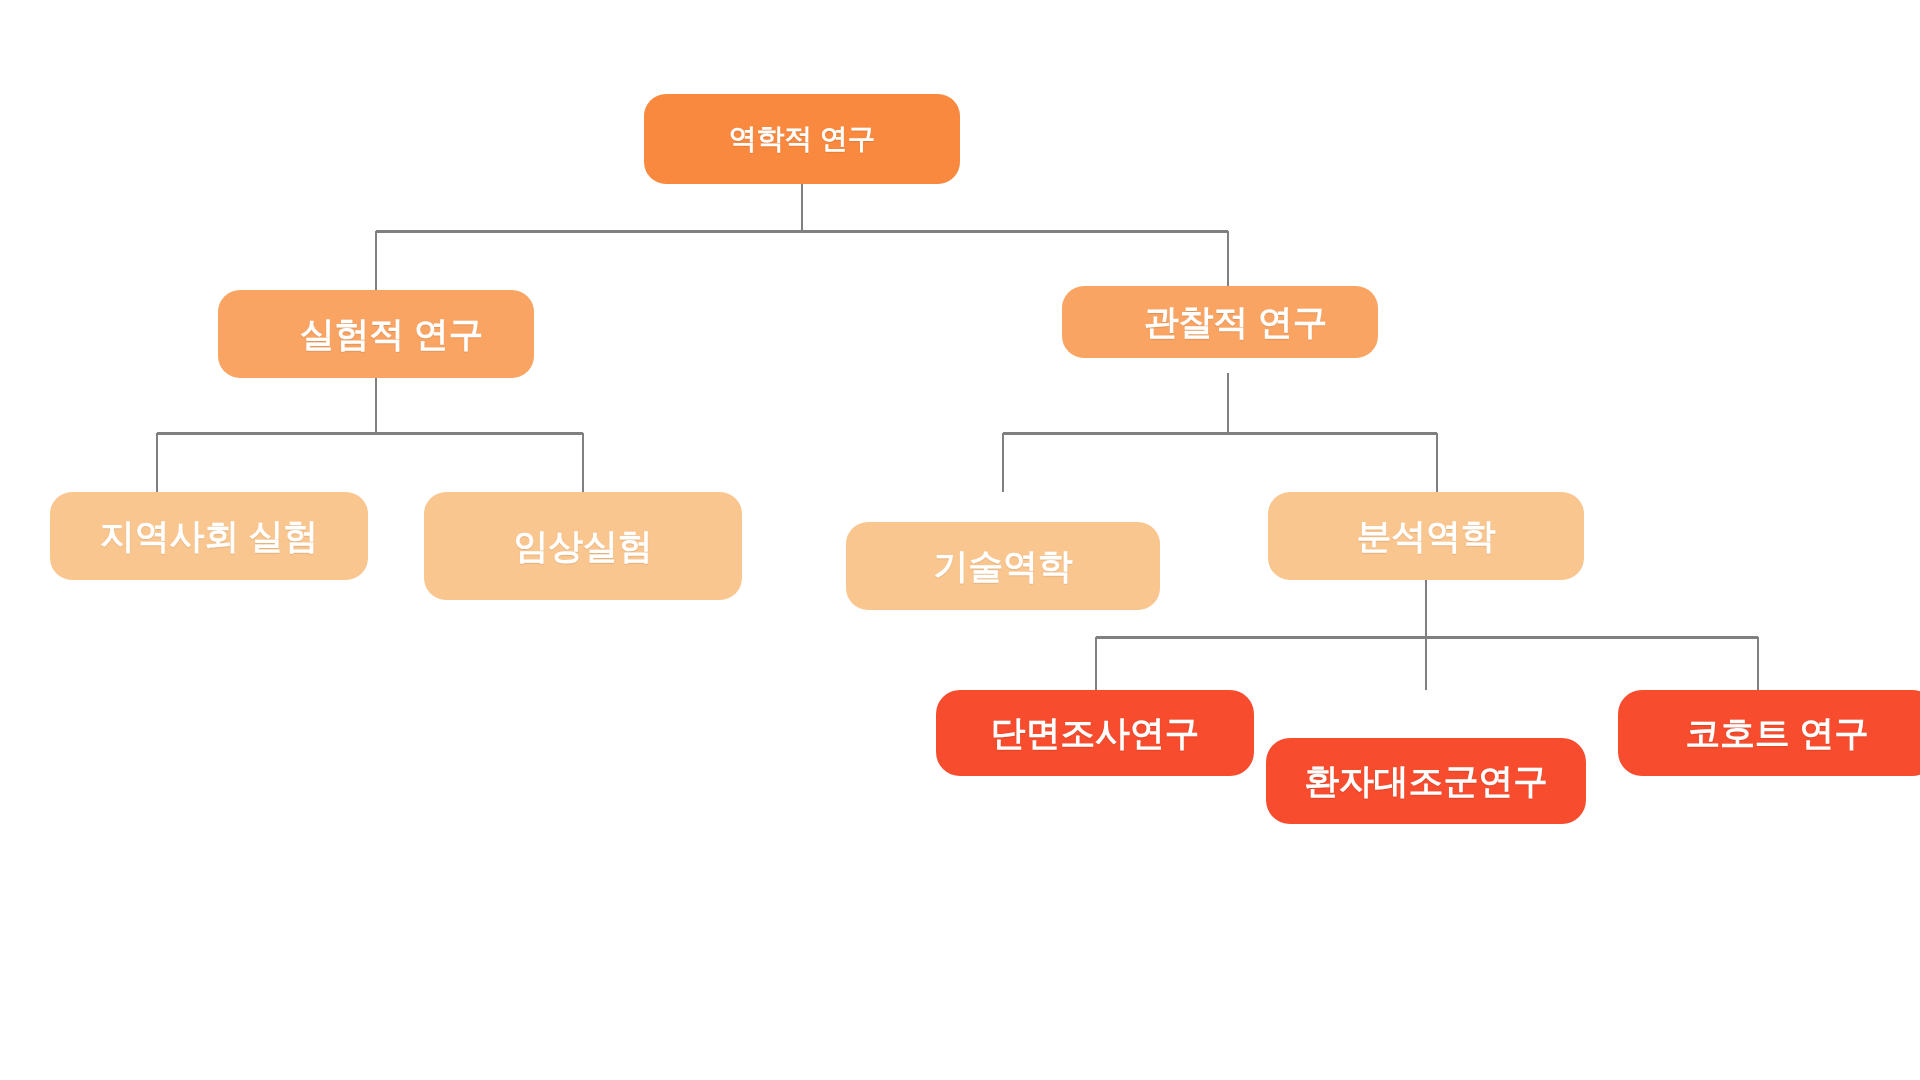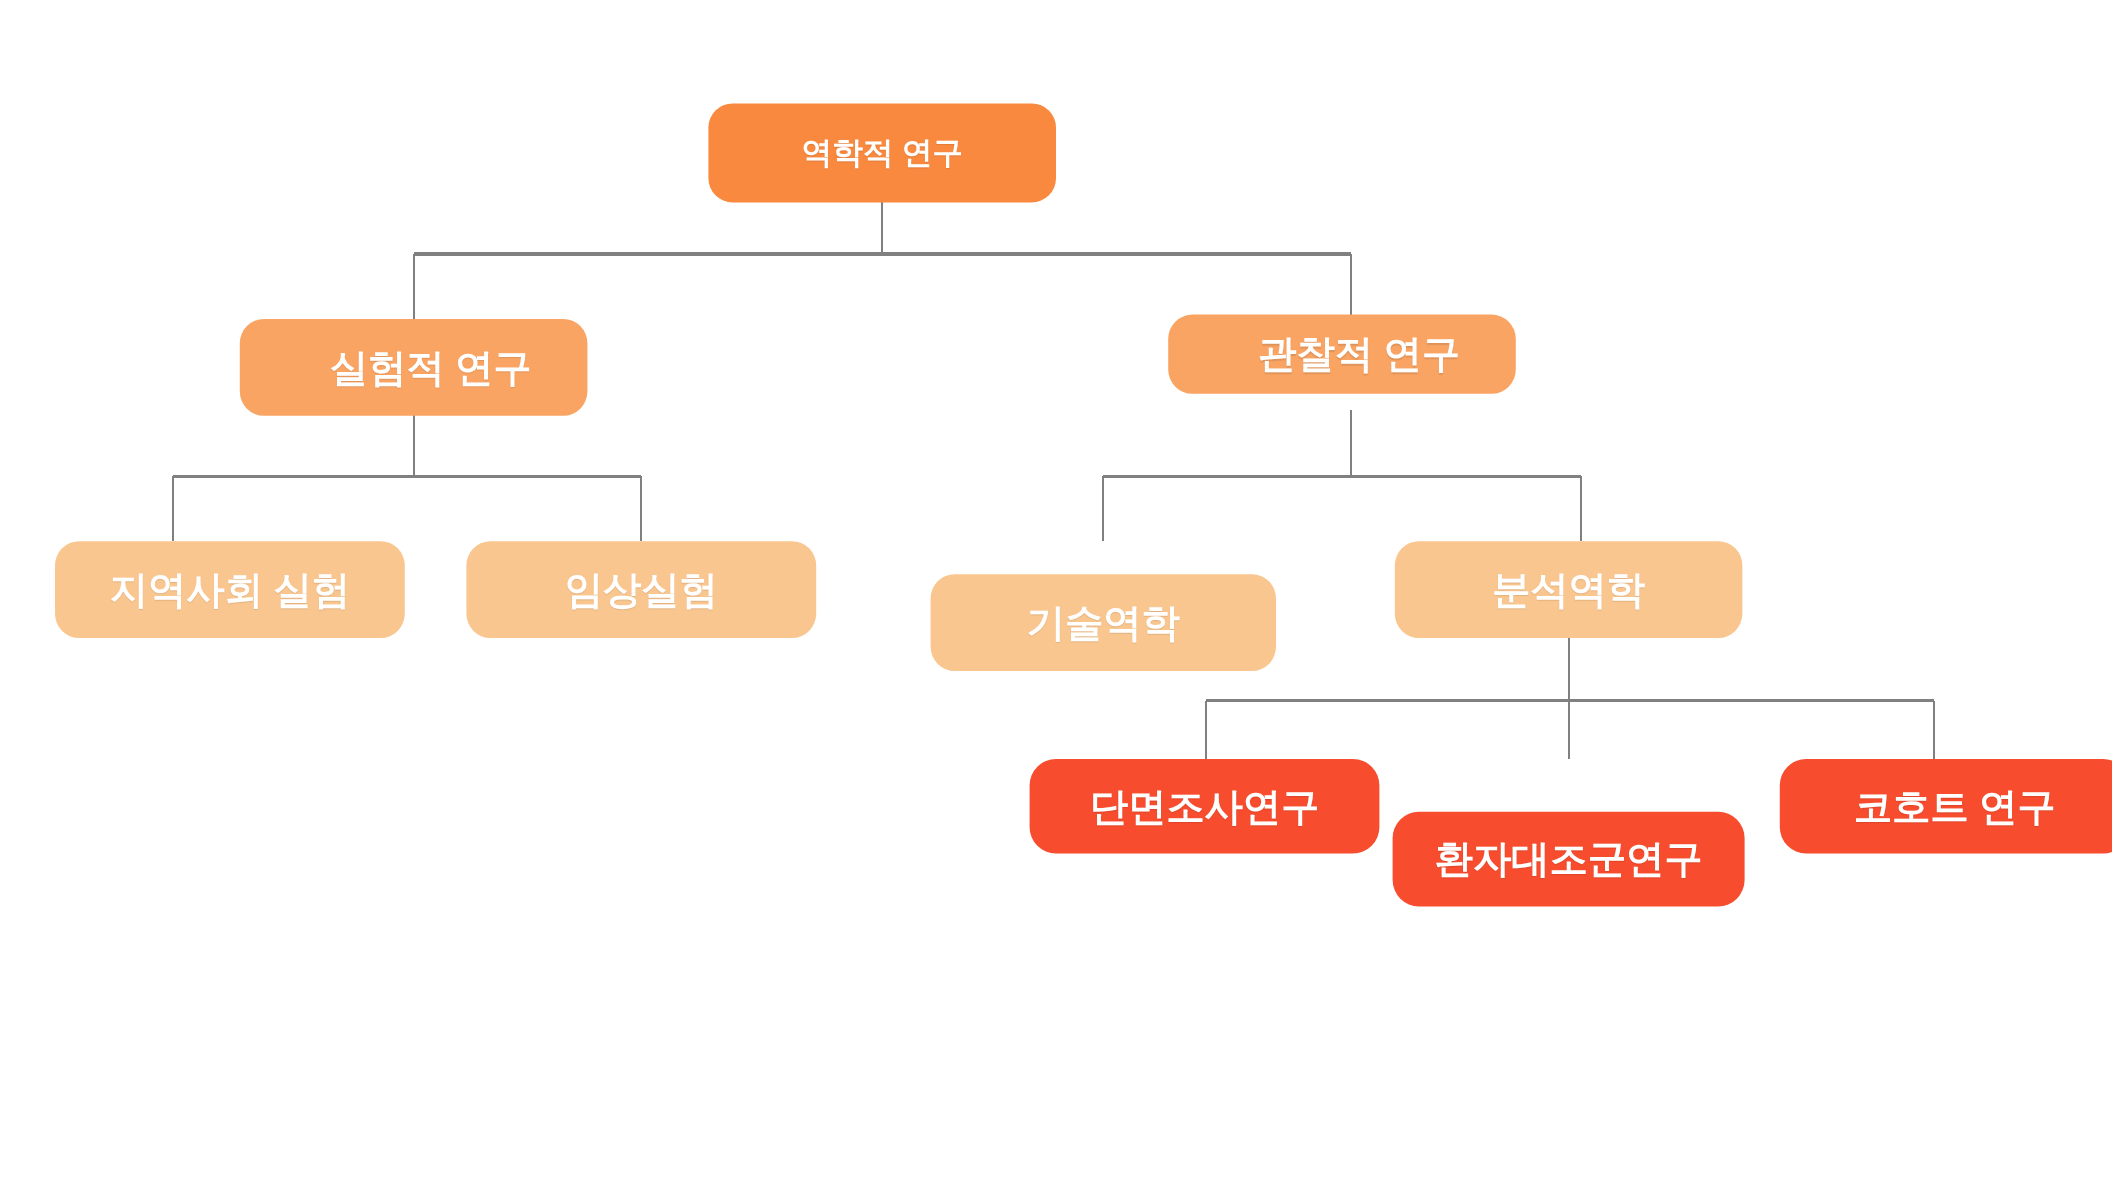--- a/index.html
+++ b/index.html
@@ -92,21 +92,21 @@
   </svg>
 
   <div class="node tier-root" style="left:644px; top:94px; width:316px; height:90px;">역학적 연구</div>
 
   <div class="node tier-two" style="left:218px; top:290px; width:316px; height:88px;">실험적 연구</div>
 
   <div class="node tier-two" style="left:1062px; top:286px; width:316px; height:72px;">관찰적 연구</div>
 
   <div class="node tier-three" style="left:22px; top:492px; width:318px; height:88px;margin-left:28px;">지역사회 실험</div>
 
-  <div class="node tier-three" style="left:424px; top:492px; width:318px; height:88px;">임상실험</div>
+  <div class="node tier-three" style="left:424px; top:492px; width:318px; height:108px;">임상실험</div>
 
   <div class="node tier-three" style="left:846px; top:492px; width:314px; height:88px;margin-top:30px;">기술역학</div>
 
   <div class="node tier-three" style="left:1268px; top:492px; width:316px; height:88px;">분석역학</div>
 
   <div class="node tier-leaf" style="left:936px; top:690px; width:318px; height:86px;">단면조사연구</div>
 
   <div class="node tier-leaf" style="left:1266px; top:690px; width:320px; height:86px;margin-top:48px;">환자대조군연구</div>
 
   <div class="node tier-leaf" style="left:1618px; top:690px; width:318px; height:86px;">코호트 연구</div>

